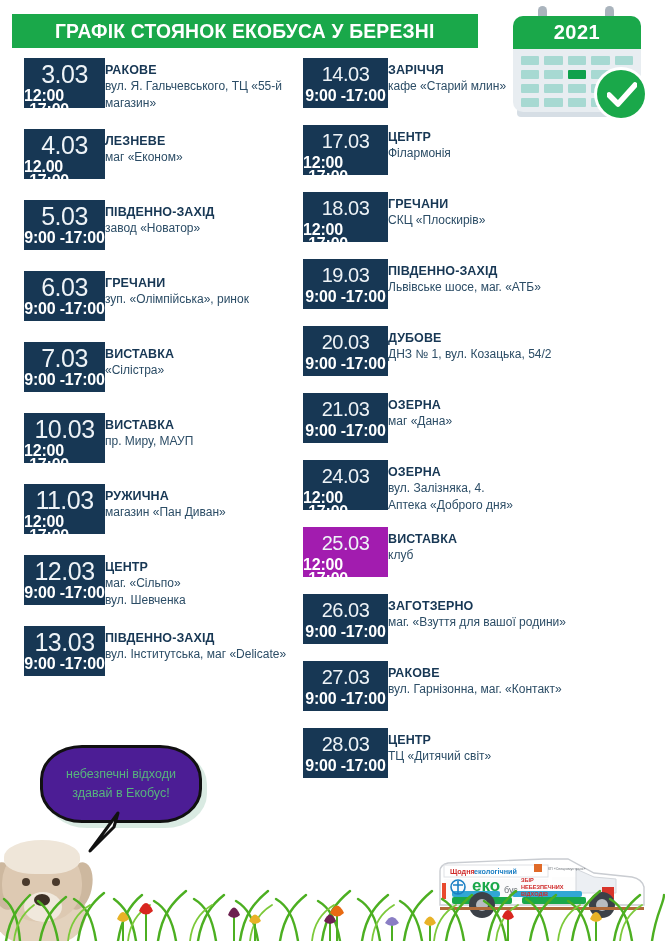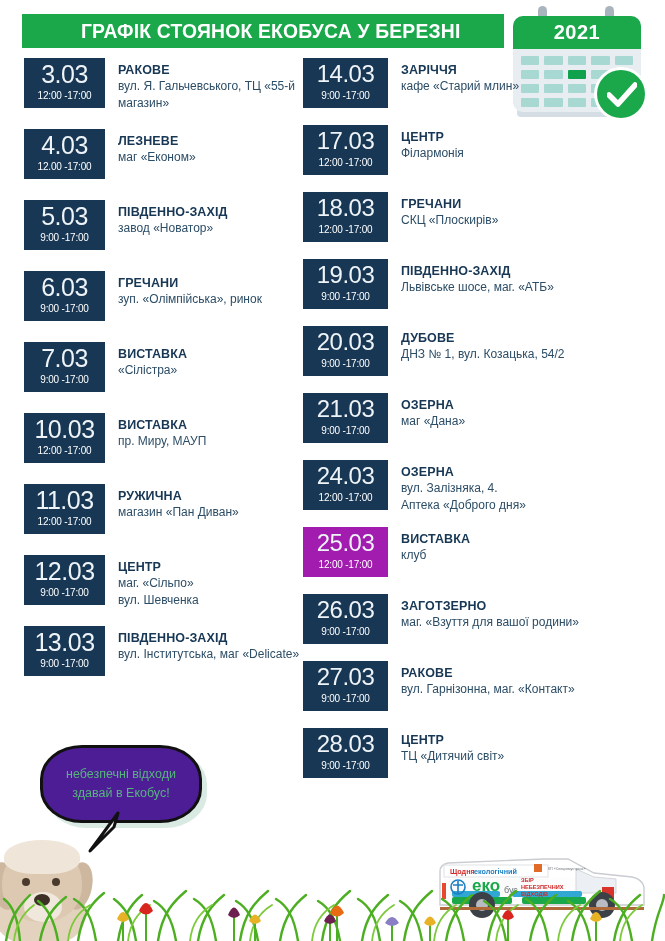--- a/index.html
+++ b/index.html
@@ -6,22 +6,22 @@
   body{
     width:665px;height:941px;
     background:#ffffff;
     font-family:"Liberation Sans","DejaVu Sans",sans-serif;
     overflow:hidden;position:relative;
   }
   #page{position:relative;width:665px;height:941px;overflow:hidden;background:#fff;}
 
   
   .title-bar{
-    position:absolute;left:22px;top:14px;width:466px;height:34px;
-    background:#1aa84a;display:flex;align-items:center;justify-content:center;padding-left:16px;
+    position:absolute;left:12px;top:14px;width:466px;height:34px;
+    background:#1aa84a;display:flex;align-items:center;justify-content:center;
   }
   .title-bar .title-text{
     color:#ffffff;font-weight:bold;font-size:19.5px;letter-spacing:.2px;
     white-space:nowrap;transform:scaleX(.99);
   }
 
   
   .calendar{position:absolute;left:513px;top:12px;width:128px;height:108px;}
   .cal-ring{position:absolute;width:9px;height:26px;border-radius:5px;background:#aab4bd;top:-6px;}
   .cal-ring.l{left:25px;}
@@ -49,24 +49,24 @@
   .col-right .entry{height:67px;}
 
   .datebox{
     width:81px;min-width:81px;height:50px;background:#173754;
     display:flex;flex-direction:column;align-items:center;justify-content:flex-start;
     padding-top:2px;box-sizing:border-box;
   }
   .col-right .datebox{width:85px;min-width:85px;}
   .datebox.hl{background:#a21caf;}
   .dnum{color:#eef3f7;font-size:25px;line-height:28px;font-weight:300;letter-spacing:-.5px;}
-  .col-right .dnum{font-size:24px;}
-  .dtime{color:#ffffff;font-size:10px;font-weight:normal;line-height:14px;margin-top:1px;letter-spacing:-.2px;}
-
-  .info{padding-left:13px;padding-top:4px;}
+  .col-right .dnum{font-size:20px;}
+  .dtime{color:#ffffff;font-size:16px;font-weight:bold;line-height:14px;margin-top:1px;letter-spacing:-.2px;}
+
+  .info{padding-top:4px;}
   .place{
     color:#173754;font-weight:bold;font-size:12.5px;line-height:16px;letter-spacing:.1px;
     white-space:nowrap;
   }
   .addr{color:#2c4d66;font-size:12px;line-height:16.5px;white-space:nowrap;}
 
   
   .bubble-wrap{position:absolute;left:40px;top:745px;width:180px;height:85px;}
   .bubble{
     position:absolute;left:0;top:0;width:156px;height:72px;

